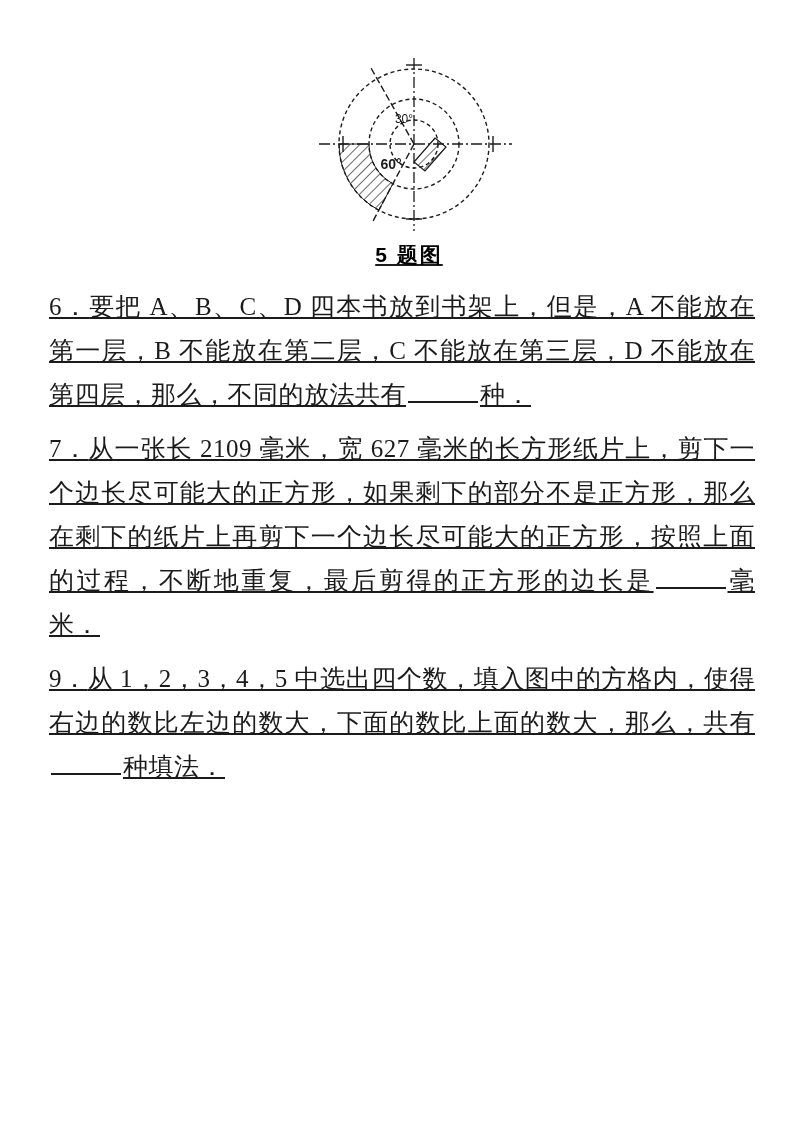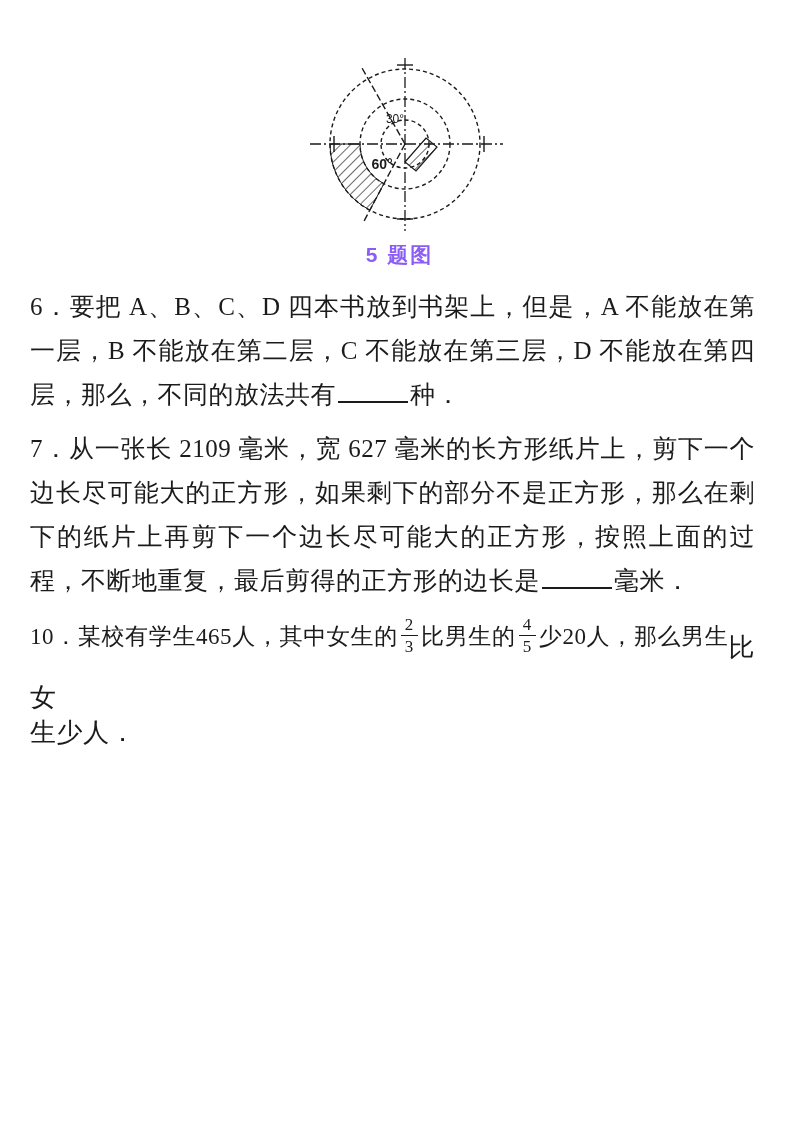--- a/index.html
+++ b/index.html
@@ -3,38 +3,38 @@
 <meta charset="utf-8">
 <style>
   html, body { margin: 0; padding: 0; }
   body {
     width: 793px; height: 1122px;
     background: #ffffff;
     color: #1b1b1b;
     font-family: "Liberation Serif", "DejaVu Serif", serif;
     overflow: hidden;
   }
-  .content { padding: 0 38px 0 24px; }
+  .content { padding: 0 38px 0 43px; text-decoration: underline; }
 
   
   .figure-wrap {
     width: 210px;
     margin: 50px auto 0 auto;
     position: relative;
     left: 16px;
     text-align: center;
   }
   .figure-wrap svg { display: block; margin: 0 auto; }
   .fig-caption {
     margin-top: 6px;
     font-family: "Liberation Sans", "DejaVu Sans", sans-serif;
     font-weight: bold;
     font-size: 21px;
     letter-spacing: 2px;
-    color: #8b5cf6;
+    color: #000000;
     position: relative; left: -6px;
   }
 
   
   p.prob {
     font-size: 25px;
     line-height: 44px;
     margin: 0 0 10px 6px;
     text-align: justify;
     text-justify: inter-character;
@@ -99,16 +99,16 @@
       <text x="76" y="119" text-anchor="middle" font-size="14" font-weight="bold" font-family="Liberation Sans, DejaVu Sans, sans-serif" fill="#1b1b1b">60°</text>
     </svg>
     <div class="fig-caption">5 题图</div>
   </div>
 
   <p class="prob"><span>6．</span><span>要把 A、B、C、D 四本书放到书架上，但是，A 不能放在第一层，B 不能放在第二层，C 不能放在第三层，D 不能放在第四层，那么，不同的放法共有</span><span class="blank"></span><span>种．</span></p>
 
   <p class="prob"><span>7．</span><span>从一张长 2109 毫米，宽 627 毫米的长方形纸片上，剪下一个边长尽可能大的正方形，如果剩下的部分不是正方形，那么在剩下的纸片上再剪下一个边长尽可能大的正方形，按照上面的过程，不断地重复，最后剪得的正方形的边长是</span><span class="blank"></span><span>毫米．</span></p>
 
 
+  <p class="prob"><span>9．</span><span>从 1，2，3，4，5 中选出四个数，填入图中的方格内，使得右边的数比左边的数大，下面的数比上面的数大，那么，共有</span><span class="blank"></span><span>种填法．</span></p>
 
-  <p class="prob p10"><span>10．</span><span>某校有学生465人，其中女生的</span><span class="frac"><span class="fnum">2</span><span class="fden">3</span></span><span>比男生的</span><span class="frac"><span class="fnum">4</span><span class="fden">5</span></span><span>少20人，那么男生</span><span class="p10-tail">比女</span><br><span class="p10-line2">生少人．</span></p>
 
 </div>
 
 </body></html>

